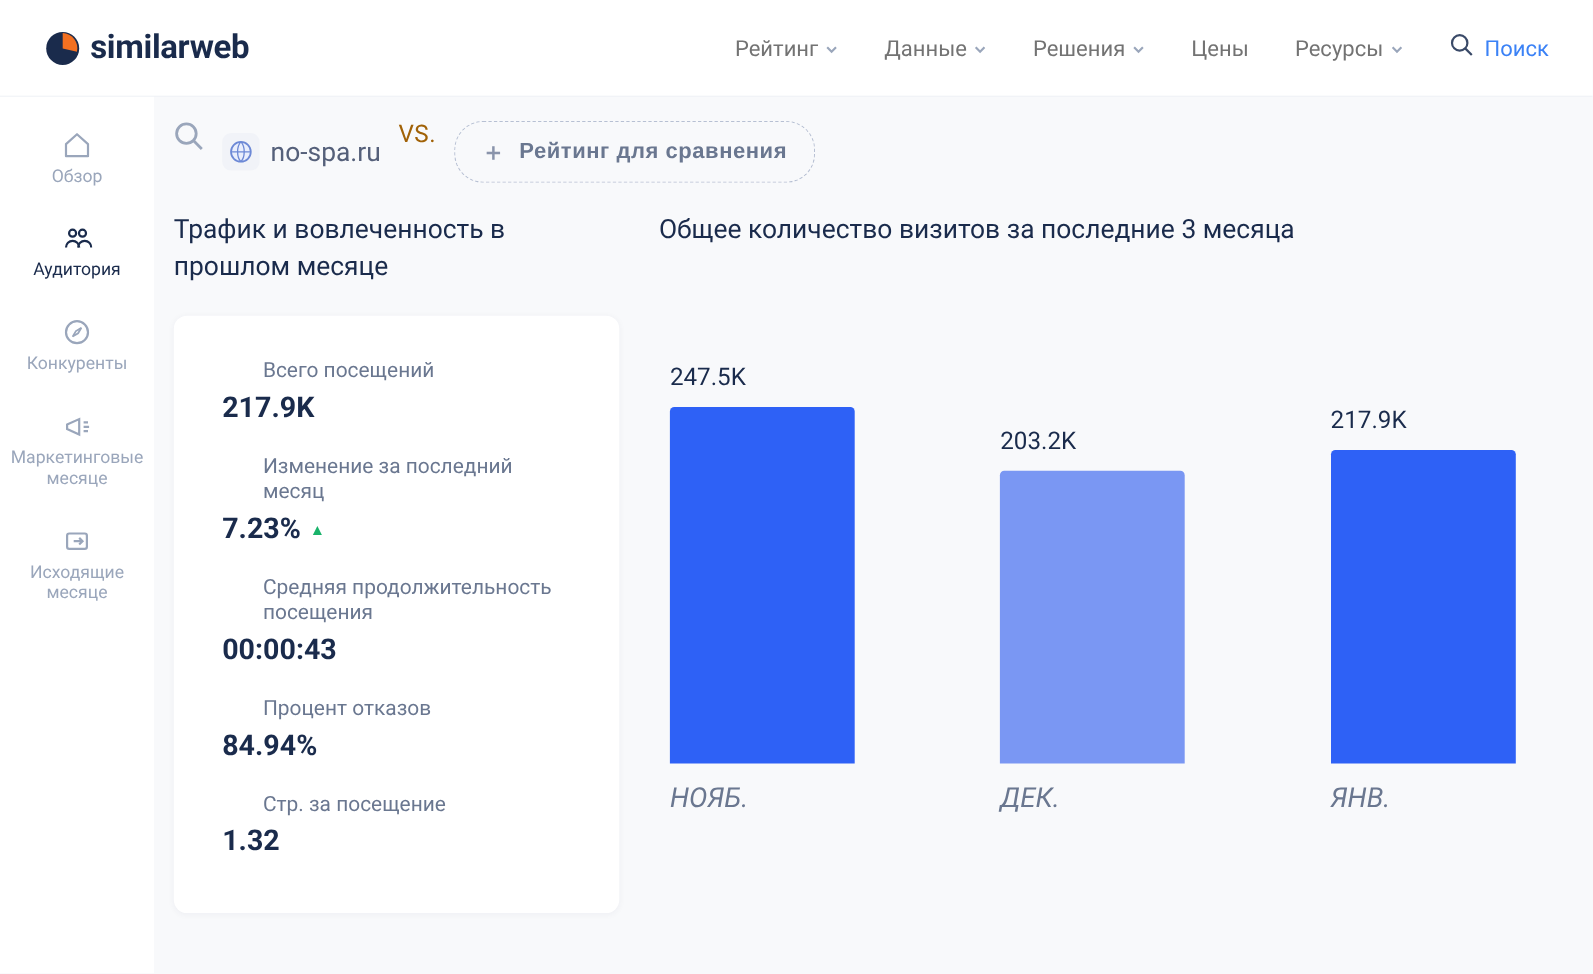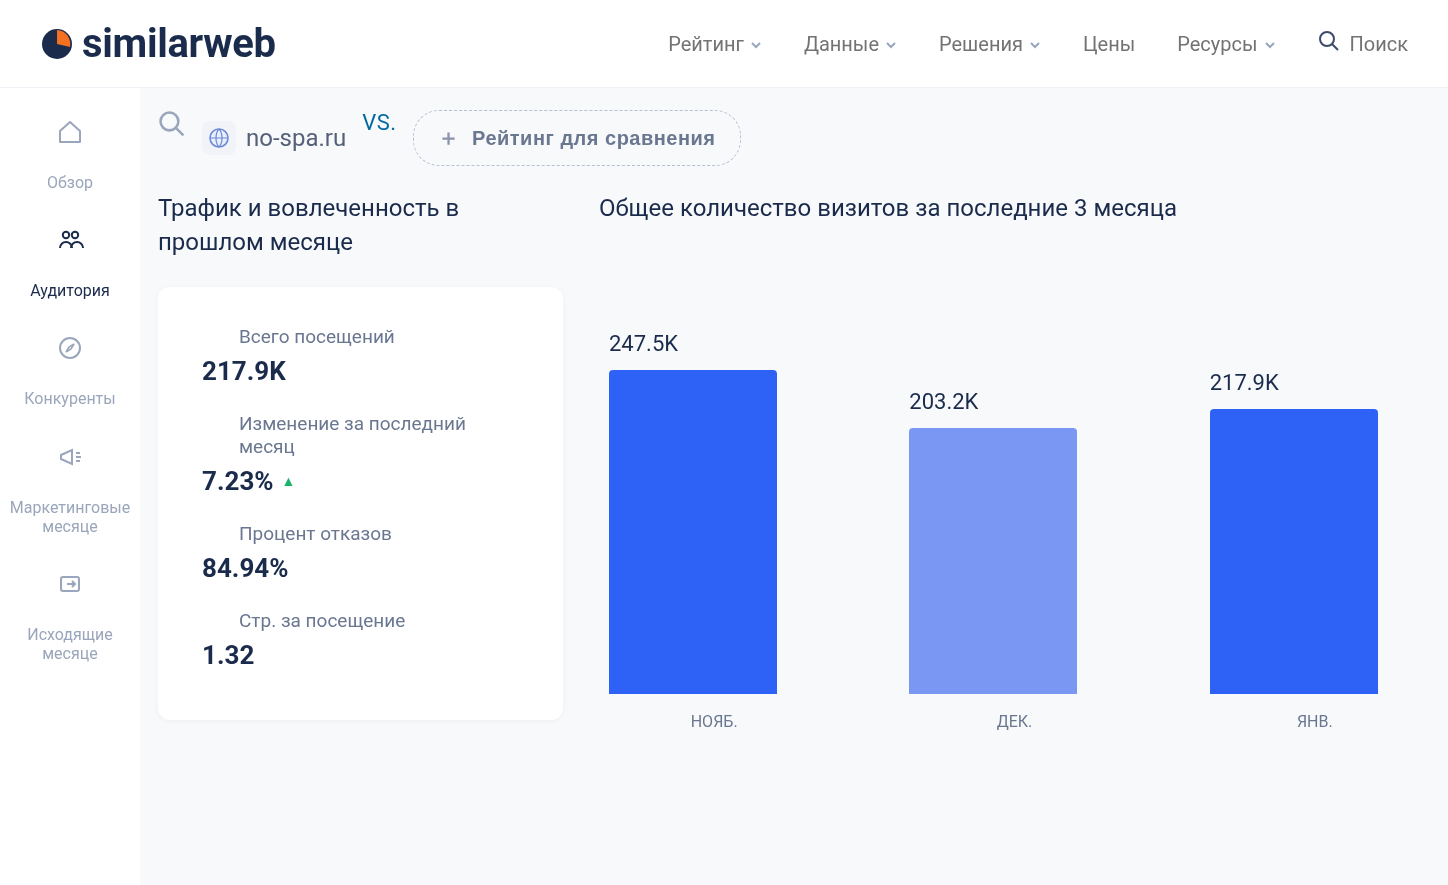--- a/index.html
+++ b/index.html
@@ -20,53 +20,53 @@
       border-bottom: 1px solid #eef1f6;
     }
     .logo {
       display: flex;
       align-items: center;
       gap: 8px;
       margin-right: auto;
     }
     .logo-mark svg { display: block; }
     .logo-text {
-      font-size: 40px;
+      font-size: 30px;
       font-weight: 700;
       color: #1a2b4c;
       letter-spacing: -0.3px;
     }
     .topnav { display: flex; align-items: center; gap: 42px; }
     .topnav-item {
       display: flex;
       align-items: center;
       gap: 6px;
       font-size: 20px;
       color: #737373;
       cursor: pointer;
     }
     .chevron-down { width: 12px; height: 12px; }
-    .search-action { display: flex; align-items: center; gap: 10px; font-size: 20px; color: #737373; cursor: pointer; }
+    .search-action { display: flex; align-items: center; gap: 10px; font-size: 20px; color: #3b82f6; cursor: pointer; }
 
     .layout { display: flex; height: calc(100% - 88px); }
 
     .sidebar {
       width: 140px;
       background: #fff;
       display: flex;
       flex-direction: column;
       align-items: center;
       padding-top: 30px;
       gap: 34px;
     }
     .side-item {
       display: flex;
       flex-direction: column;
       align-items: center;
-      gap: 23px;
+      gap: 0;
       color: #9aa6bb;
       cursor: pointer;
       text-align: center;
       width: 120px;
     }
     .side-item.active { color: #1a2b4c; }
     .side-label { font-size: 16px; line-height: 1.2; }
 
     .main { flex: 1; padding: 0; }
     .context-bar {
@@ -80,21 +80,21 @@
       cursor: pointer;
     }
     .domain-chip {
       display: flex; align-items: center; gap: 10px;
       font-size: 24px; color: #55607a;
     }
     .globe-bg {
       width: 34px; height: 34px; display:flex; align-items:center; justify-content:center;
       background:#f1f3f8; border-radius:8px;
     }
-    .vs { font-size: 22px; color: #0369a1; letter-spacing: 0.5px; }
+    .vs { font-size: 22px; color: #a16207; letter-spacing: 0.5px; }
     .compare-btn {
       display: flex; align-items: center; gap: 12px;
       border: 1px dashed #b7c0d3;
       border-radius: 26px;
       padding: 12px 24px;
       color: #6a7790;
       font-size: 20px;
       font-weight: 600;
       letter-spacing: 0.5px;
       background: transparent;
@@ -142,23 +142,24 @@
     .bar.primary { background: #2e61f6; }
     .bar.secondary { background: #7a97f3; }
     .x-axis {
       display: flex;
       justify-content: space-around;
       gap: 90px;
       padding: 18px 10px 0 10px;
     }
     .x-label {
       flex: 1;
-      text-align: center;
-      font-size: 16px;
+      text-align: left;
+      font-size: 25px;
       color: #6a7790;
+      font-style: italic;
     }
   </style>
 </head>
 <body>
 
 <div class="topbar">
   <div class="logo">
     <span class="logo-mark">
       <svg width="34" height="34" viewBox="0 0 34 34">
         <circle cx="17" cy="17" r="15" fill="#1a2b4c"></circle>
@@ -290,20 +291,24 @@
           <div class="metric">
             <div class="metric-label">Всего посещений</div>
             <div class="metric-value">217.9K</div>
           </div>
           <div class="metric">
             <div class="metric-label">Изменение за последний месяц</div>
             <div class="metric-value">
               <span>7.23%</span>
               <span class="up-caret">▲</span>
             </div>
+          </div>
+          <div class="metric">
+            <div class="metric-label">Средняя продолжительность посещения</div>
+            <div class="metric-value">00:00:43</div>
           </div>
           <div class="metric">
             <div class="metric-label">Процент отказов</div>
             <div class="metric-value">84.94%</div>
           </div>
           <div class="metric">
             <div class="metric-label">Стр. за посещение</div>
             <div class="metric-value">1.32</div>
           </div>
         </div>

